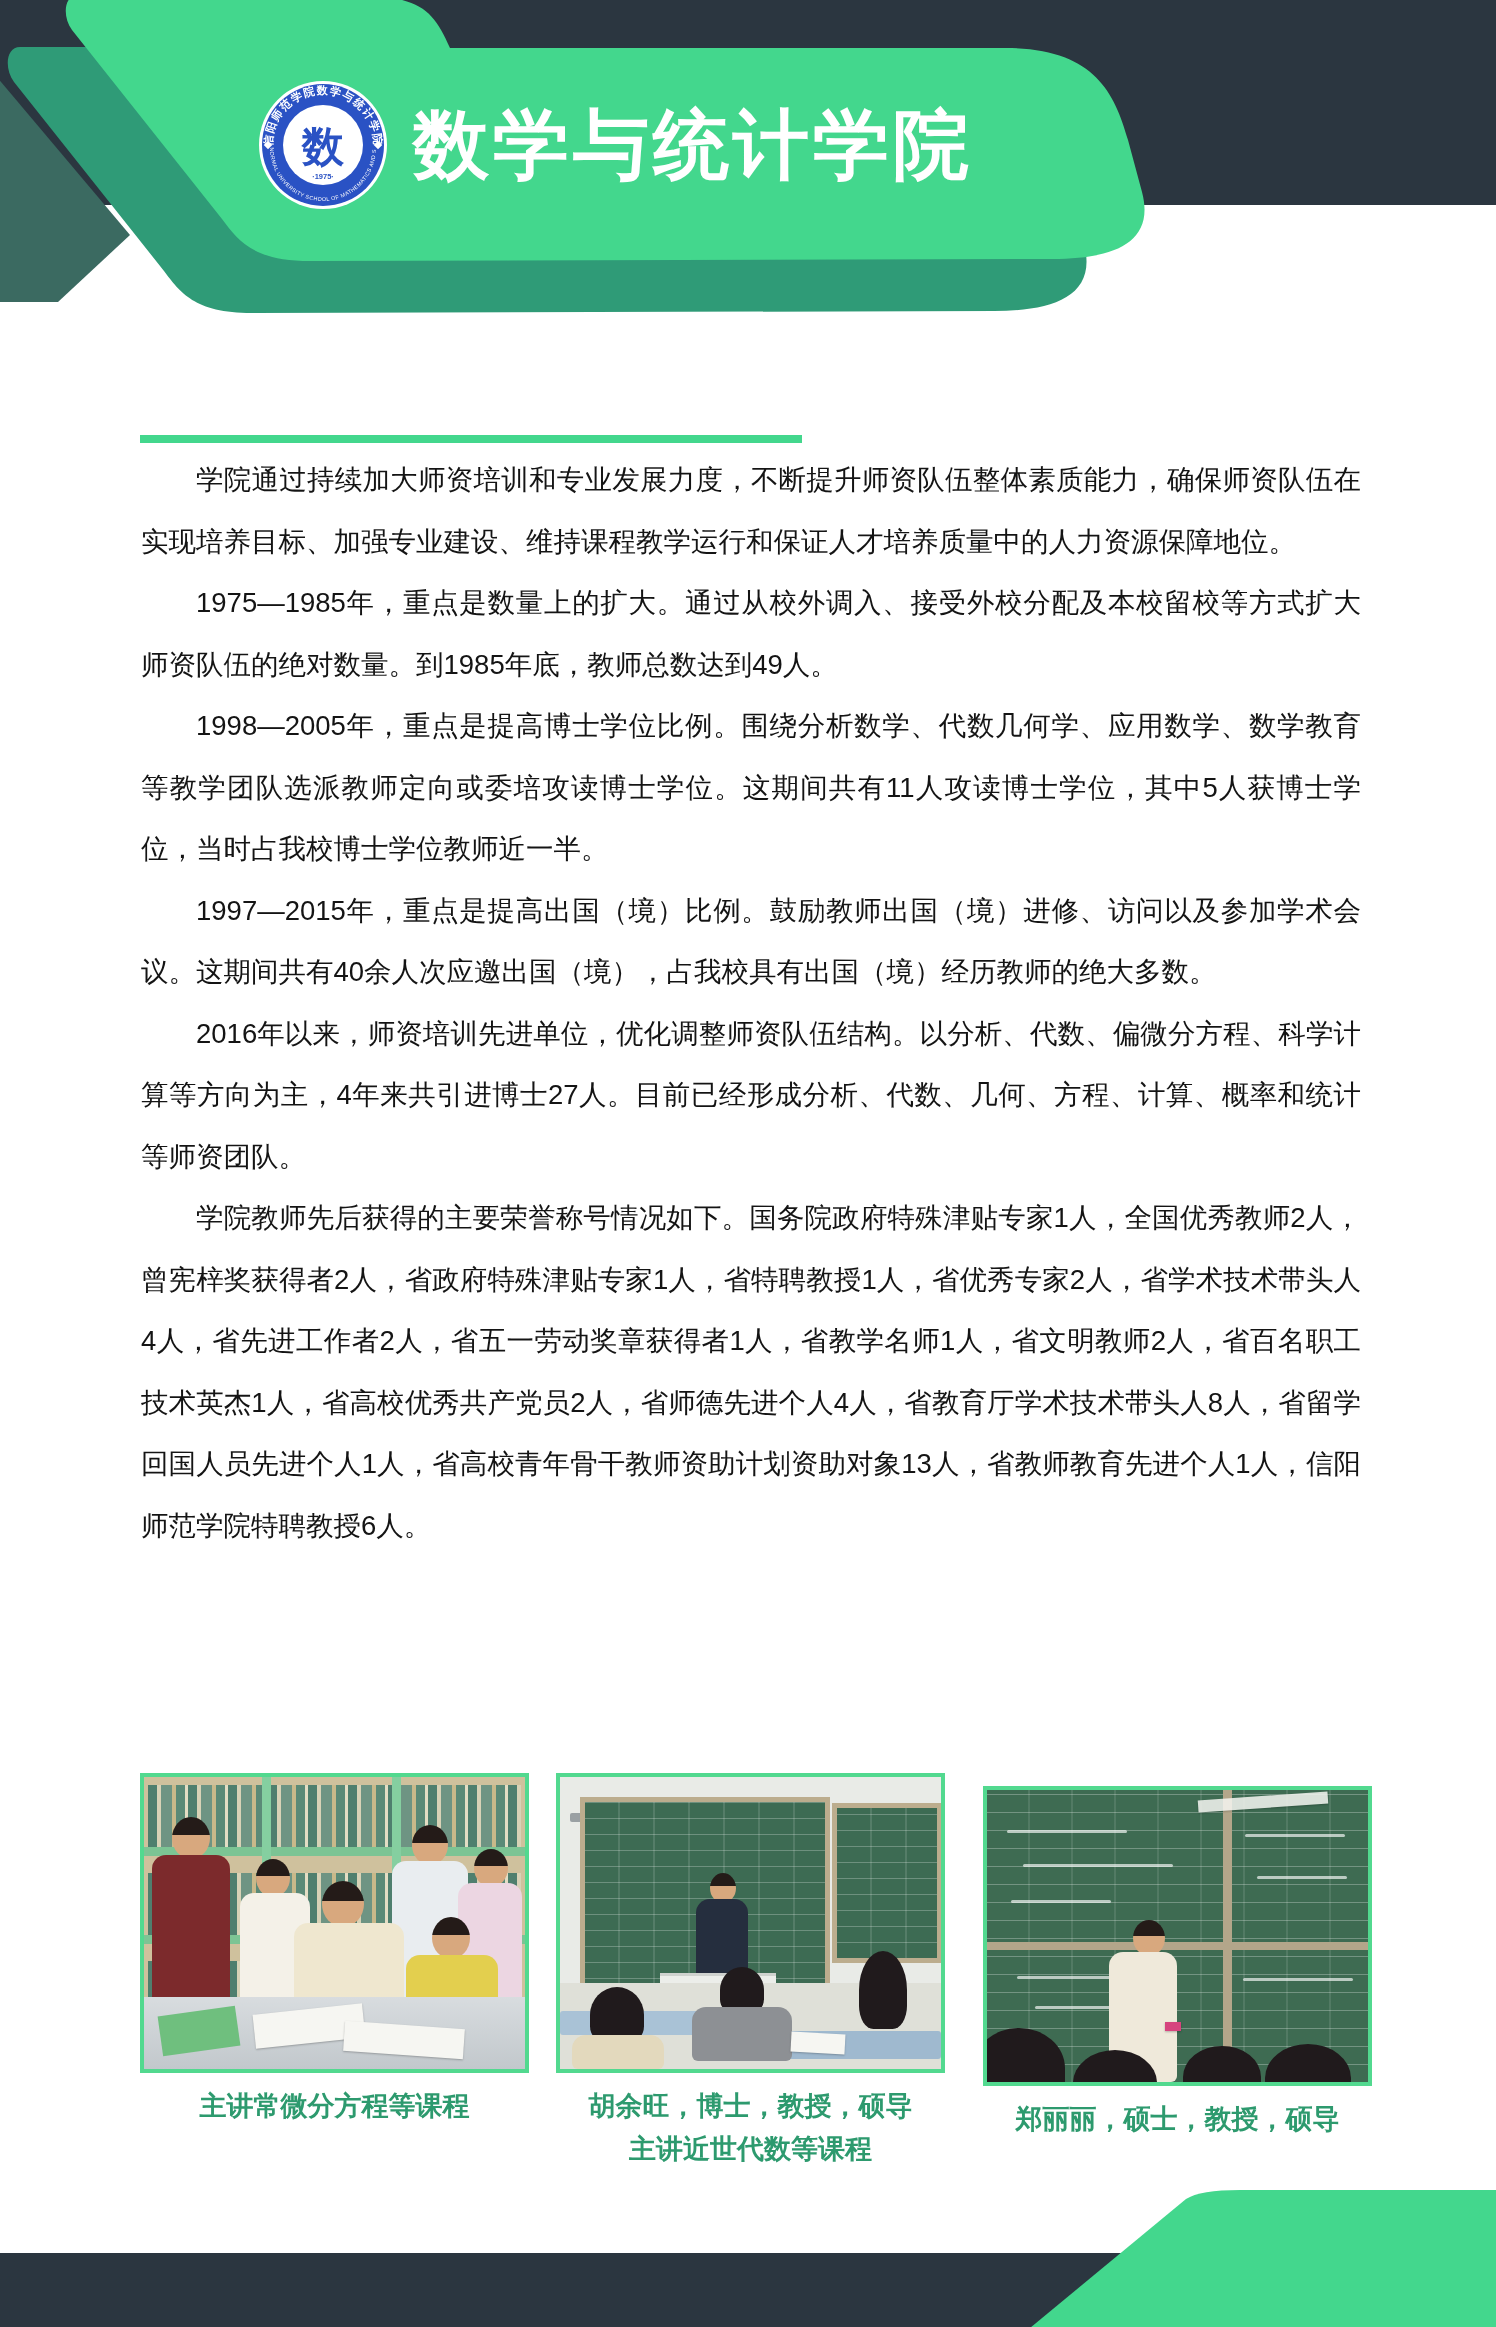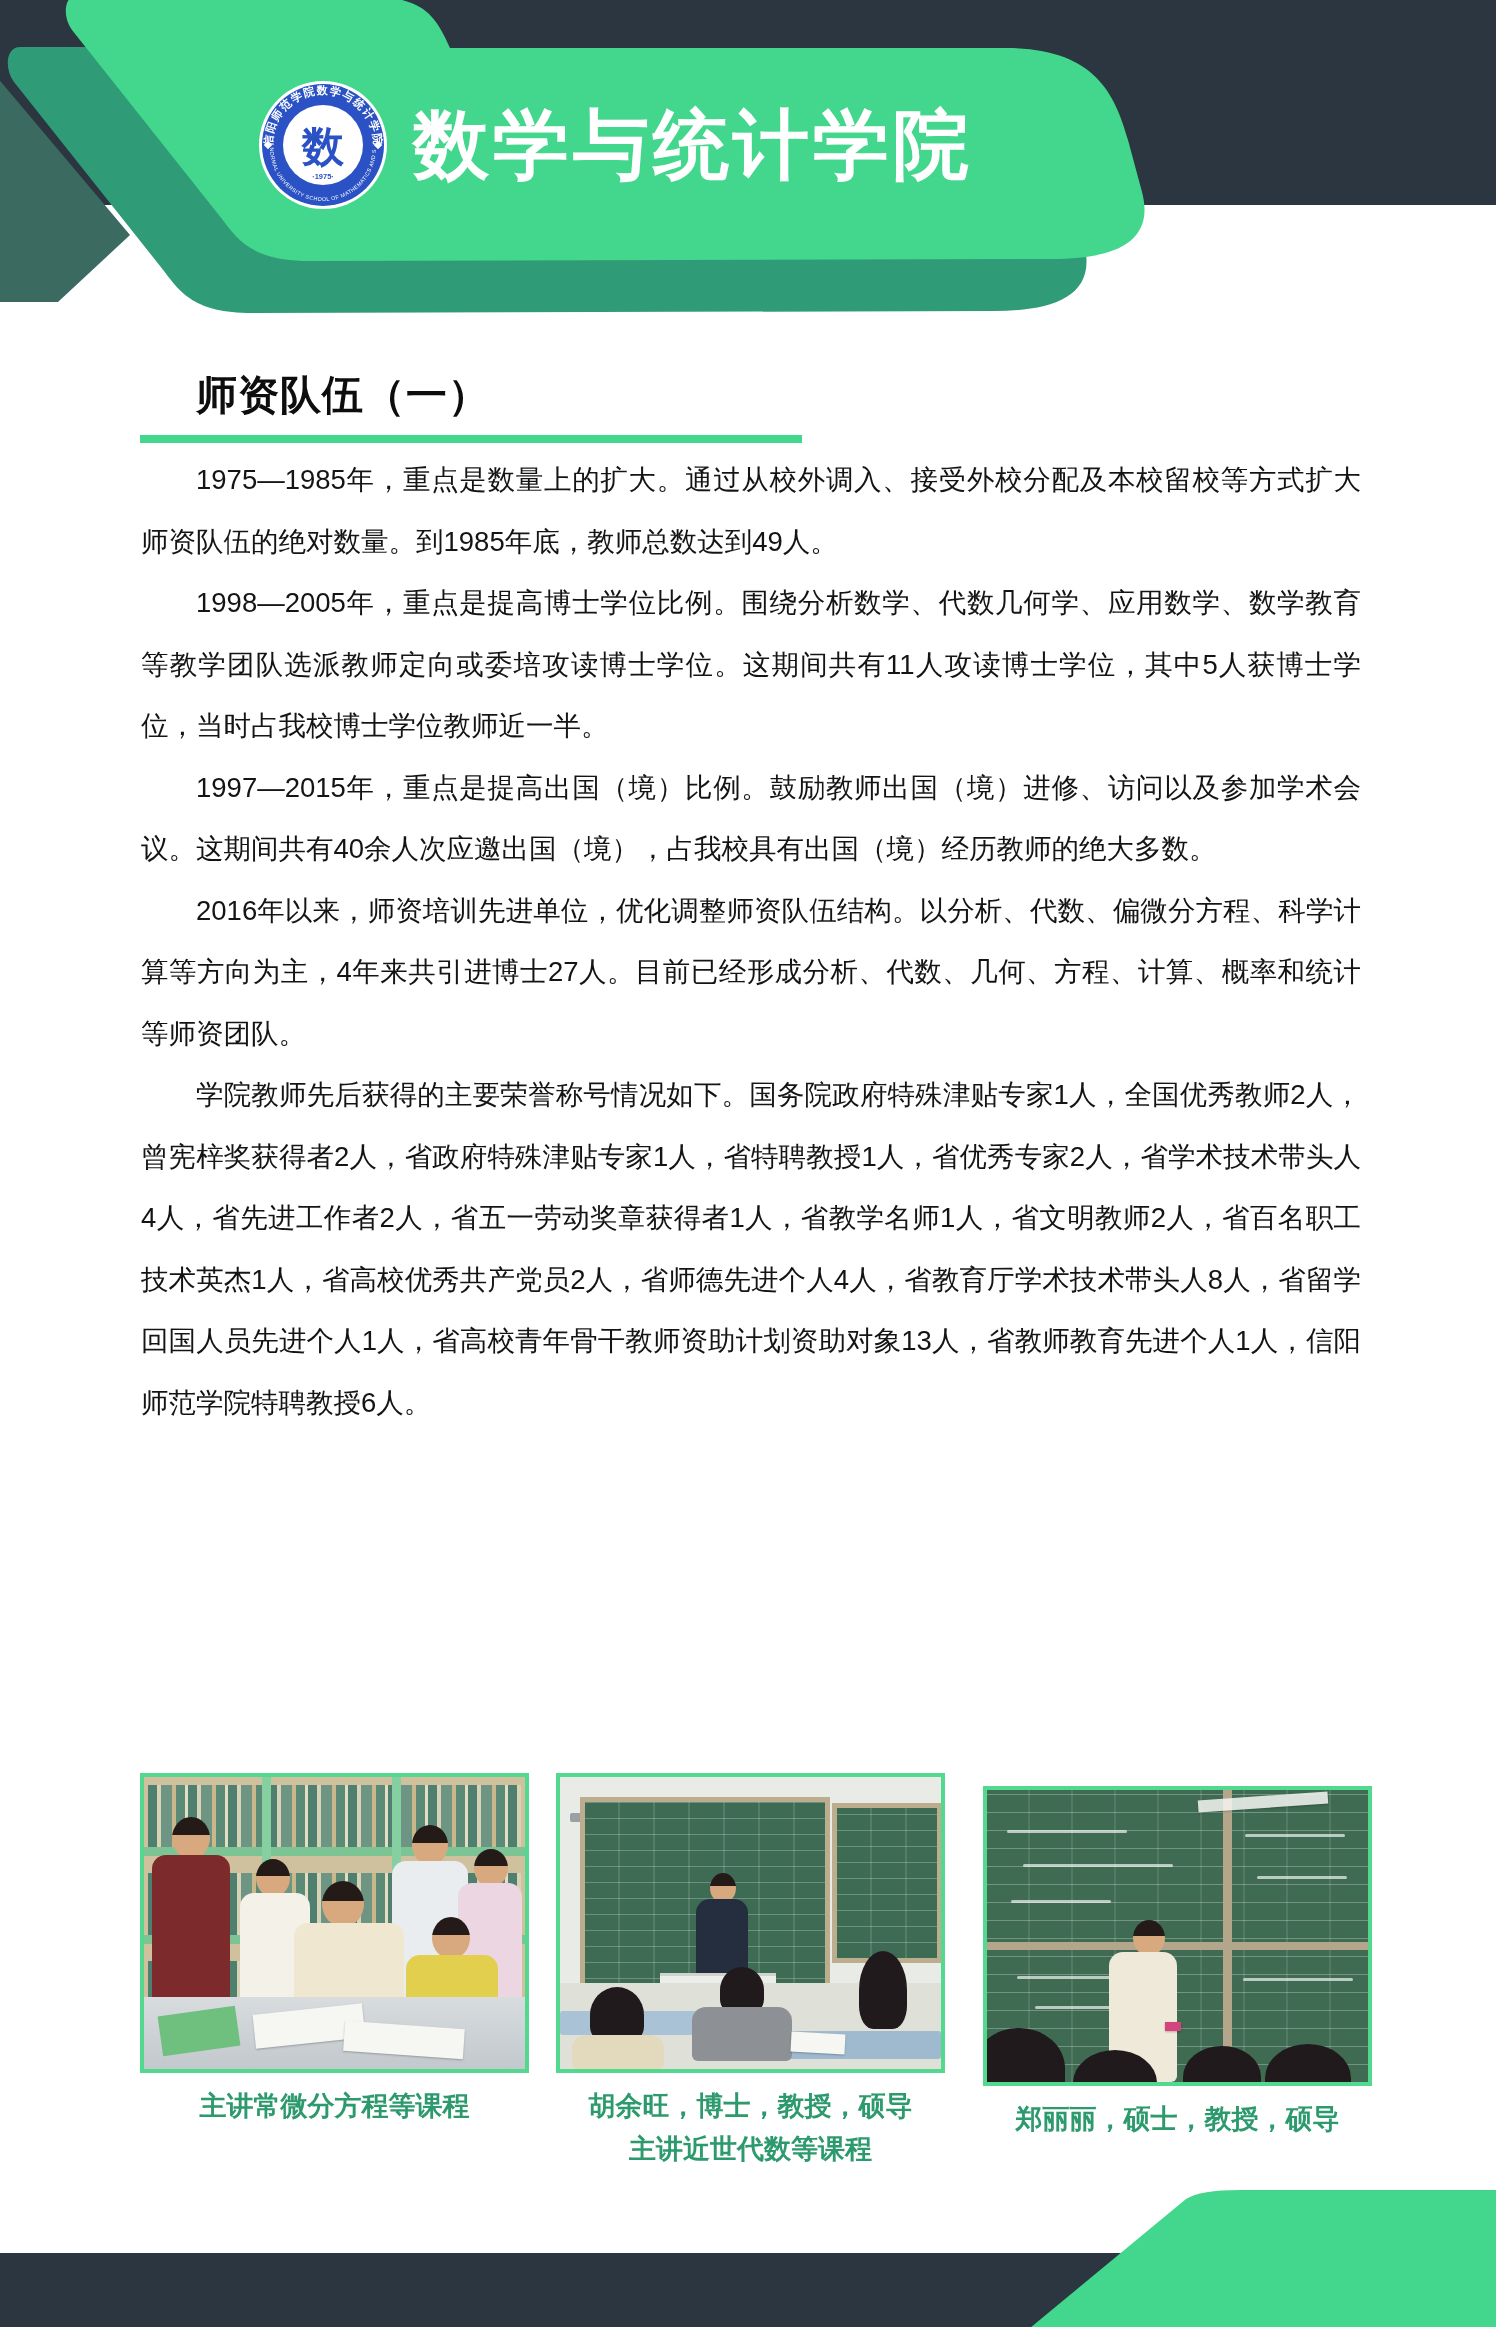--- a/index.html
+++ b/index.html
@@ -94,24 +94,24 @@
       <textPath href="#arcBot" startOffset="50%" text-anchor="middle">XINYANG NORMAL UNIVERSITY  SCHOOL OF MATHEMATICS AND STATISTICS</textPath>
     </text>
     <rect x="6" y="61" width="6" height="6" transform="rotate(45 9 64)" fill="#ffffff"></rect>
     <rect x="116" y="61" width="6" height="6" transform="rotate(45 119 64)" fill="#ffffff"></rect>
     <text x="64" y="80" font-size="42" font-weight="bold" text-anchor="middle" fill="var(--logo-blue)">数</text>
     <text x="64" y="98" font-size="7.5" font-weight="bold" text-anchor="middle" fill="var(--logo-blue)">·1975·</text>
   </svg>
 
   <h1 class="page-title">数学与统计学院</h1>
 
-  <h2 class="section-heading">师资队伍（一）</h2>
   <div class="section-divider"></div>
 
   <div class="article">
+    <p>学院通过持续加大师资培训和专业发展力度，不断提升师资队伍整体素质能力，确保师资队伍在实现培养目标、加强专业建设、维持课程教学运行和保证人才培养质量中的人力资源保障地位。</p>
     <p>1975—1985年，重点是数量上的扩大。通过从校外调入、接受外校分配及本校留校等方式扩大师资队伍的绝对数量。到1985年底，教师总数达到49人。</p>
     <p>1998—2005年，重点是提高博士学位比例。围绕分析数学、代数几何学、应用数学、数学教育等教学团队选派教师定向或委培攻读博士学位。这期间共有11人攻读博士学位，其中5人获博士学位，当时占我校博士学位教师近一半。</p>
     <p>1997—2015年，重点是提高出国（境）比例。鼓励教师出国（境）进修、访问以及参加学术会议。这期间共有40余人次应邀出国（境），占我校具有出国（境）经历教师的绝大多数。</p>
     <p>2016年以来，师资培训先进单位，优化调整师资队伍结构。以分析、代数、偏微分方程、科学计算等方向为主，4年来共引进博士27人。目前已经形成分析、代数、几何、方程、计算、概率和统计等师资团队。</p>
     <p>学院教师先后获得的主要荣誉称号情况如下。国务院政府特殊津贴专家1人，全国优秀教师2人，曾宪梓奖获得者2人，省政府特殊津贴专家1人，省特聘教授1人，省优秀专家2人，省学术技术带头人4人，省先进工作者2人，省五一劳动奖章获得者1人，省教学名师1人，省文明教师2人，省百名职工技术英杰1人，省高校优秀共产党员2人，省师德先进个人4人，省教育厅学术技术带头人8人，省留学回国人员先进个人1人，省高校青年骨干教师资助计划资助对象13人，省教师教育先进个人1人，信阳师范学院特聘教授6人。</p>
   </div>
 
   <figure class="figure fig-1" style="margin:0">
     <div class="photo">
       <div class="shelf"></div>

